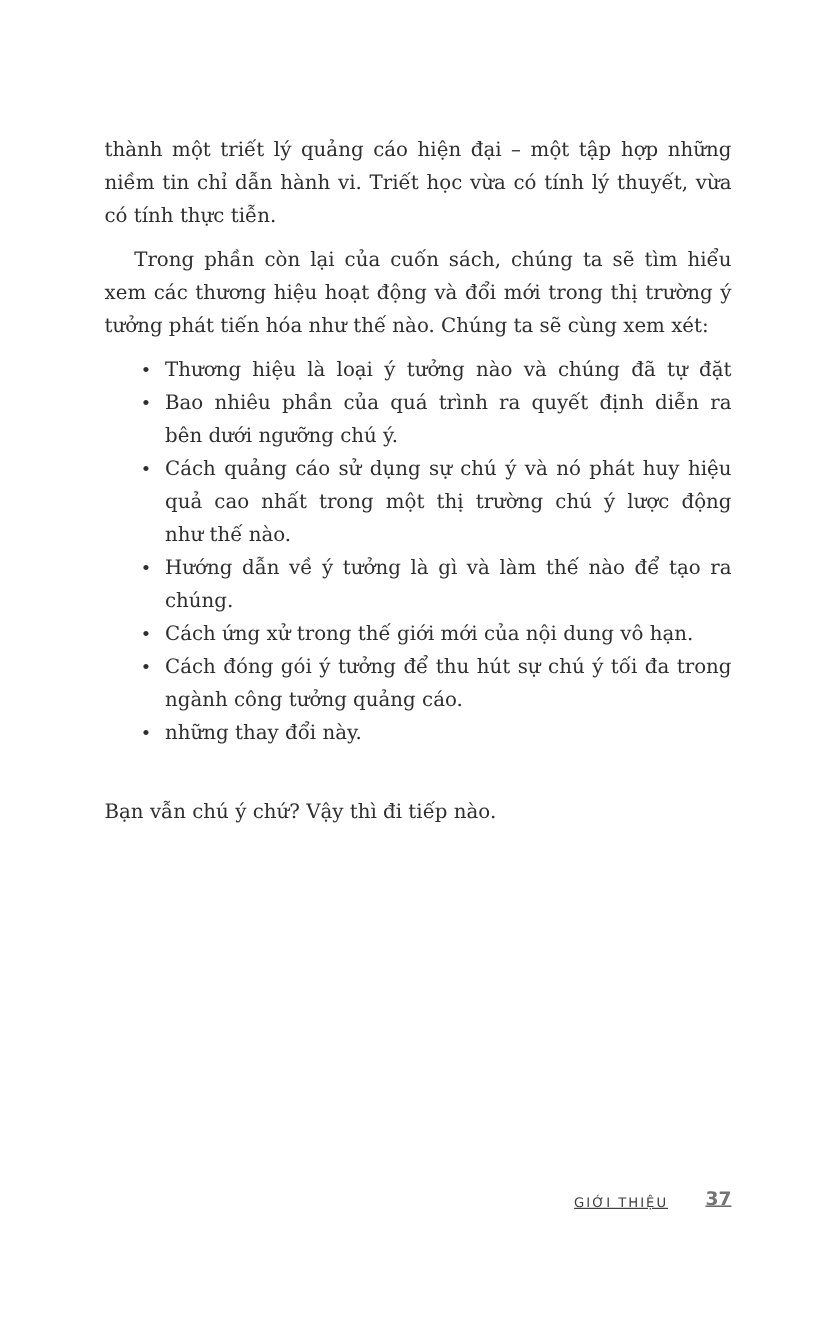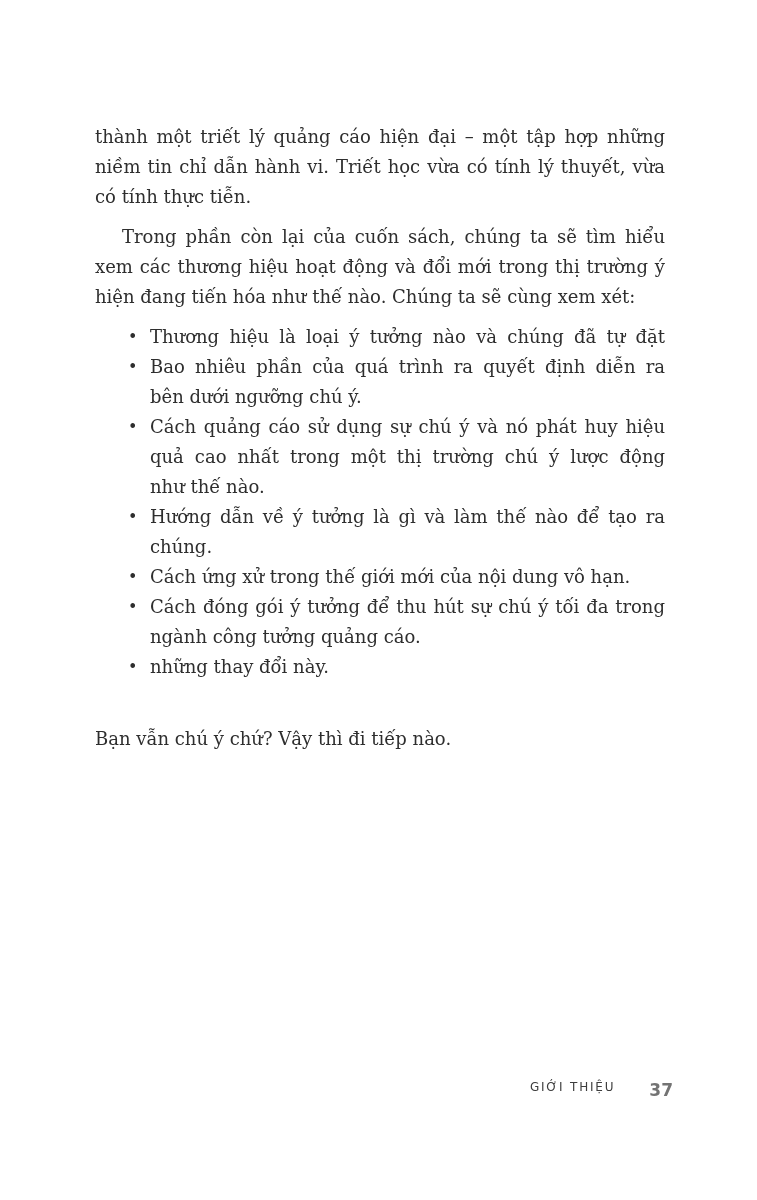--- a/index.html
+++ b/index.html
@@ -37,24 +37,25 @@
     position: absolute; left: 33px; top: 0;
     font-size: 16px; line-height: 30px;
     color: #2e2e2e;
   }
   .closing {
     margin: 42px 0 0 0;
     text-align: left;
   }
   .footer {
     position: absolute;
-    top: 1080px; right: 84px;
+    top: 1080px; right: 92px;
     display: flex;
-    align-items: flex-start;
+    align-items: flex-end;
     font-family: "DejaVu Sans", sans-serif;
+    text-decoration: underline;
   }
   .footer-section {
     font-size: 12px;
     letter-spacing: 1.8px;
     color: #3d3d3d;
   }
   .footer-page {
     font-size: 17px;
     font-weight: bold;
     color: #737373;
@@ -68,21 +69,21 @@
   <div class="content">
     <div id="paragraphs">
         <div class="para">
           <div class="line">thành một triết lý quảng cáo hiện đại – một tập hợp những</div>
           <div class="line">niềm tin chỉ dẫn hành vi. Triết học vừa có tính lý thuyết, vừa</div>
           <div class="line last">có tính thực tiễn.</div>
         </div>
         <div class="para">
           <div class="line indent-first">Trong phần còn lại của cuốn sách, chúng ta sẽ tìm hiểu</div>
           <div class="line">xem các thương hiệu hoạt động và đổi mới trong thị trường ý</div>
-          <div class="line last">hiện đang tiến hóa như thế nào. Chúng ta sẽ cùng xem xét:</div>
+          <div class="line last">tưởng phát tiến hóa như thế nào. Chúng ta sẽ cùng xem xét:</div>
         </div>
       </div>
     <div id="bullets" class="bullets">
         <div class="bullet-item">
           <span class="marker">•</span>
           <div>
             <div class="line">Thương hiệu là loại ý tưởng nào và chúng đã tự đặt</div>
           </div>
         </div>
         <div class="bullet-item">

